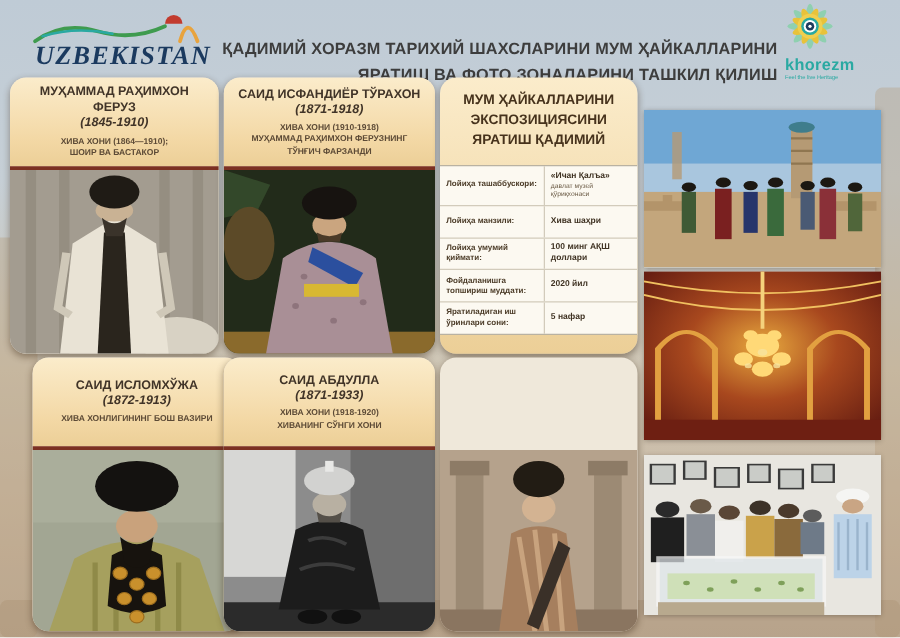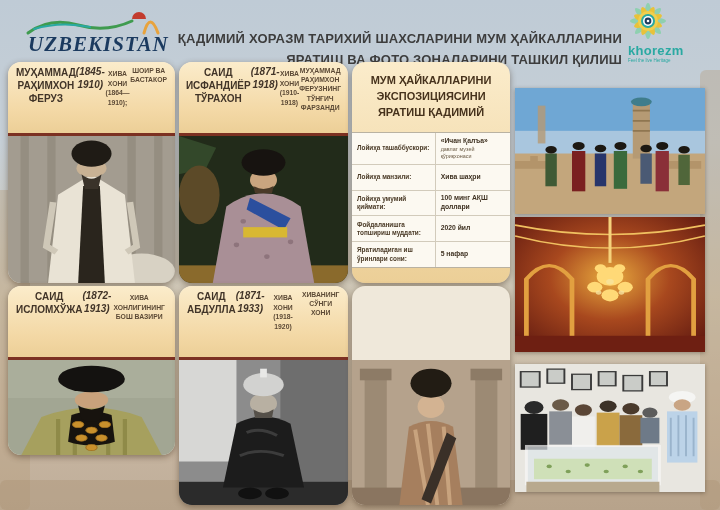--- a/index.html
+++ b/index.html
@@ -11,21 +11,21 @@
   .slide-title{position:absolute;left:158px;right:98px;top:29px;text-align:right;
     font-weight:bold;font-size:13px;line-height:1.6;color:#3d3d3d;letter-spacing:.2px;}
   .uz-logo{position:absolute;left:20px;top:3px;width:152px;height:56px;}
   .kh-logo{position:absolute;right:6px;top:1px;width:86px;height:62px;text-align:left;}
   .kh-text{font-weight:bold;font-size:13px;color:#2aa9a2;line-height:1;margin-top:-1px;letter-spacing:.3px;}
   .kh-tag{font-size:4.5px;color:#2aa9a2;margin-top:1px;}
   
   .card{position:absolute;border-radius:13px;overflow:hidden;box-shadow:0 2px 6px rgba(60,40,20,.45);background:#efe8da;}
   .card-header{background:linear-gradient(180deg,#fbeccb 0%,#f3d8a5 70%,#eccf97 100%);
     border-bottom:3px solid #7c3122;height:74px;box-sizing:border-box;
-    display:flex;flex-direction:row;justify-content:center;text-align:center;padding:4px 8px;}
+    display:flex;flex-direction:column;justify-content:center;text-align:center;padding:4px 8px;}
   .card-name{font-size:10px;font-weight:bold;color:#413428;line-height:1.3;}
   .card-years{font-size:10px;font-weight:bold;color:#413428;line-height:1.25;font-style:italic;}
   .card-sub{font-size:6.8px;font-weight:bold;color:#5c4a36;line-height:1.4;margin-top:3px;}
   .card-sub2{font-size:6.8px;font-weight:bold;color:#5c4a36;line-height:1.35;}
   .card-photo{position:absolute;top:74px;left:0;right:0;bottom:0;}
   .card-photo svg,.scene svg{width:100%;height:100%;display:block;}
   
   .project-card{position:absolute;border-radius:13px;overflow:hidden;box-shadow:0 2px 6px rgba(60,40,20,.45);
     background:linear-gradient(180deg,#fbeccb,#eccf97);}
   .project-title{padding-top:11px;text-align:center;font-weight:bold;font-size:11px;color:#46321c;line-height:1.45;}
@@ -178,21 +178,21 @@
       </div>
       <div class="p-row">
         <div class="p-label">Яратиладиган иш ўринлари сони:</div>
         <div class="p-value">
             <div class="v1">5 нафар</div>
           </div>
       </div>
     </div>
   </div>
 
-  <div class="card" style="left:8px;top:286px;width:167px;height:169px">
+  <div class="card" style="left:26px;top:286px;width:167px;height:219px">
     <div class="card-header">
       <div class="card-name">САИД ИСЛОМХЎЖА</div>
       <div class="card-years">(1872-1913)</div>
       <div class="card-sub">ХИВА ХОНЛИГИНИНГ БОШ ВАЗИРИ</div>
     </div>
     <div class="card-photo">
       <svg viewBox="0 0 100 100" preserveAspectRatio="none">
         <rect width="100" height="100" fill="#a2a693"></rect>
         <rect x="0" y="0" width="100" height="40" fill="#aaae9b"></rect>
         <path d="M20 60 Q50 40 80 60 L92 100 L8 100 Z" fill="#a6a05e"></path>

